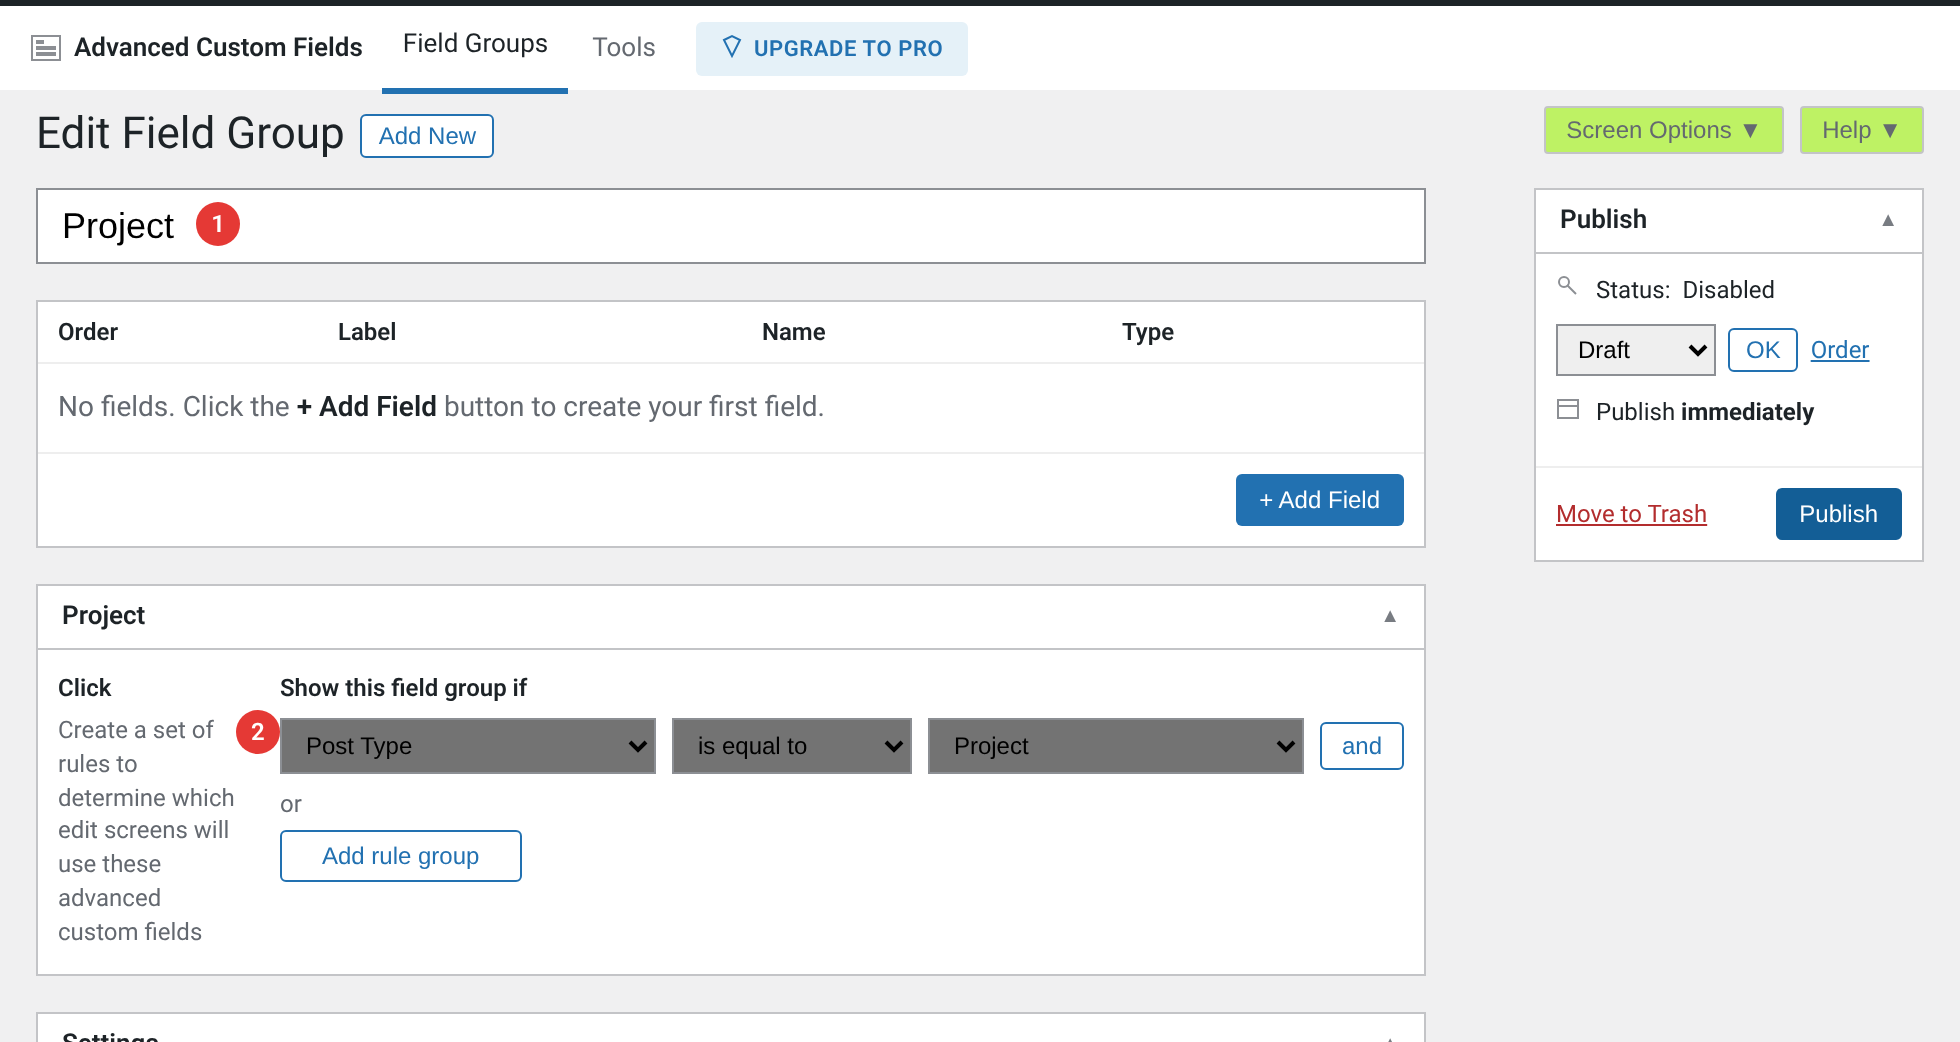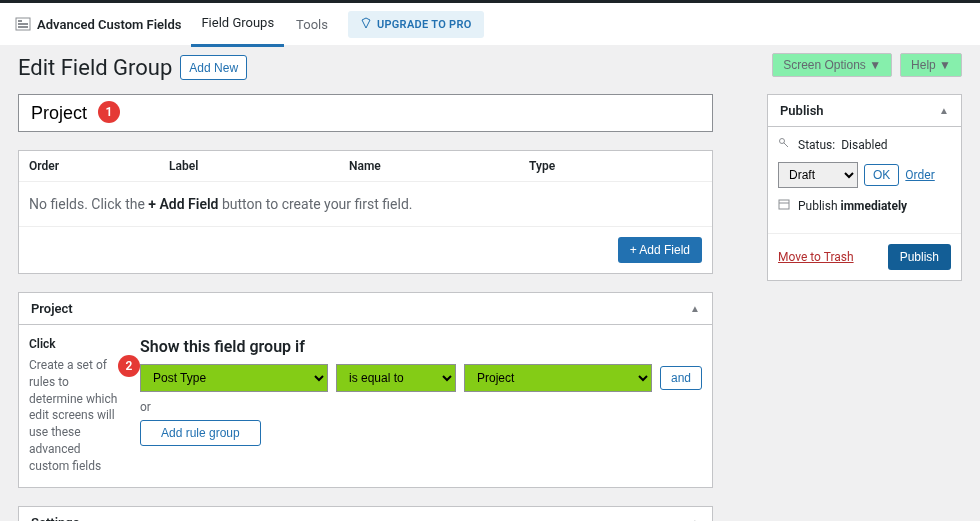--- a/index.html
+++ b/index.html
@@ -5,53 +5,53 @@
 * { box-sizing: border-box; margin: 0; padding: 0; }
 body { font-family: -apple-system, BlinkMacSystemFont, "Segoe UI", Roboto, sans-serif; font-size: 13px; background: #f0f0f1; color: #1d2327; }
 .topbar { background: #fff; border-top: 3px solid #1d2327; padding: 0 15px; display: flex; align-items: center; height: 45px; gap: 2px; }
 .brand-icon { width: 16px; height: 16px; margin-right: 6px; display: inline-flex; }
 .brand { font-weight: 600; font-size: 13px; display: flex; align-items: center; margin-right: 8px; }
 .nav-item { padding: 0 10px; height: 45px; display: flex; align-items: center; color: #646970; font-size: 13px; cursor: pointer; }
 .nav-item.active { color: #1d2327; border-bottom: 3px solid #2271b1; font-weight: 400; }
 .upgrade-btn { margin-left: 8px; background: #e5f1f8; color: #2271b1; padding: 6px 12px; border-radius: 3px; font-size: 11px; font-weight: 600; display: flex; align-items: center; gap: 5px; letter-spacing: 0.3px; }
 .content { padding: 10px 18px; }
 .top-actions { float: right; margin-top: -2px; display: flex; gap: 8px; }
-.screen-btn { background: #86efac; border: 1px solid #c3c4c7; padding: 4px 10px; font-size: 12px; color: #646970; border-radius: 2px; cursor: pointer; }
-.heading-row { display: flex; gap: 8px; margin-bottom: 14px; }
+.screen-btn { background: #bef264; border: 1px solid #c3c4c7; padding: 4px 10px; font-size: 12px; color: #646970; border-radius: 2px; cursor: pointer; }
+.heading-row { display: flex; align-items: center; gap: 8px; margin-bottom: 14px; }
 .page-title { font-size: 22px; font-weight: 400; color: #1d2327; }
 .add-new-btn { border: 1px solid #2271b1; color: #2271b1; padding: 3px 8px; font-size: 12px; border-radius: 3px; cursor: pointer; background: #fff; }
 .columns { display: flex; gap: 18px; align-items: flex-start; }
 .col-main { flex: 1; min-width: 0; }
 .col-side { width: 195px; margin-left: 36px; }
 .title-input { width: 100%; padding: 6px 12px; font-size: 18px; border: 1px solid #8c8f94; background: #fff; height: 38px; }
 .title-wrap { position: relative; margin-bottom: 18px; }
 .annot { position: absolute; width: 22px; height: 22px; background: #e53935; color: #fff; border-radius: 50%; display: flex; align-items: center; justify-content: center; font-size: 12px; font-weight: 600; }
 .annot-1 { top: 7px; left: 80px; }
 .postbox { background: #fff; border: 1px solid #c3c4c7; margin-bottom: 18px; }
 .postbox-header { padding: 8px 12px; border-bottom: 1px solid #c3c4c7; display: flex; justify-content: space-between; align-items: center; }
 .postbox-header h3 { font-size: 13px; font-weight: 600; }
 .handle { cursor: pointer; color: #787c82; font-size: 10px; }
 .fields-header { display: flex; padding: 8px 10px; font-size: 12px; font-weight: 600; border-bottom: 1px solid #eee; color: #1d2327; }
 .fh-order { width: 140px; }
-.fh-label { width: 180px; }
+.fh-label { width: 212px; }
 .fh-name { width: 180px; }
 .fh-type { flex: 1; }
 .no-fields { padding: 14px 10px; font-size: 14px; color: #646970; border-bottom: 1px solid #eee; }
 .no-fields b { font-weight: 600; color: #1d2327; }
 .add-field-row { padding: 10px; display: flex; justify-content: flex-end; }
 .btn-primary { background: #2271b1; color: #fff; border: none; padding: 6px 12px; font-size: 12px; border-radius: 3px; cursor: pointer; }
 .btn-primary-dark { background: #135e96; }
 .location-body { display: flex; }
 .loc-left { width: 150px; padding: 12px 10px; font-size: 12px; }
 .loc-left strong { font-weight: 600; display: block; margin-bottom: 6px; }
 .loc-left p { color: #646970; line-height: 1.4; font-size: 12px; }
 .loc-right { flex: 1; padding: 12px 10px; position: relative; }
-.loc-heading { font-size: 16px; font-weight: 600; margin-bottom: 8px; }
+.loc-heading { font-size: 12px; font-weight: 600; margin-bottom: 8px; }
 .rule-row { display: flex; gap: 8px; align-items: center; margin-bottom: 8px; }
-.sel { border: 1px solid #8c8f94; padding: 4px 8px; font-size: 12px; background: #84cc16; height: 28px; }
+.sel { border: 1px solid #8c8f94; padding: 4px 8px; font-size: 12px; background: #737373; height: 28px; }
 .sel-param { width: 188px; }
 .sel-op { width: 120px; }
 .sel-val { width: 188px; }
 .and-btn { border: 1px solid #2271b1; color: #2271b1; background: #fff; padding: 4px 10px; font-size: 12px; border-radius: 3px; cursor: pointer; text-align: right; }
 .or-text { font-size: 12px; color: #646970; margin: 6px 0; }
 .add-rule-btn { border: 1px solid #2271b1; color: #2271b1; background: #fff; padding: 5px 20px; font-size: 12px; border-radius: 3px; cursor: pointer; }
 .annot-2 { top: 30px; left: -12px; }
 .settings-row { display: flex; border-bottom: 1px solid #eee; }
 .set-left { width: 150px; padding: 14px 10px; font-size: 12px; font-weight: 600; }
 .set-right { flex: 1; padding: 14px 10px; position: relative; }

